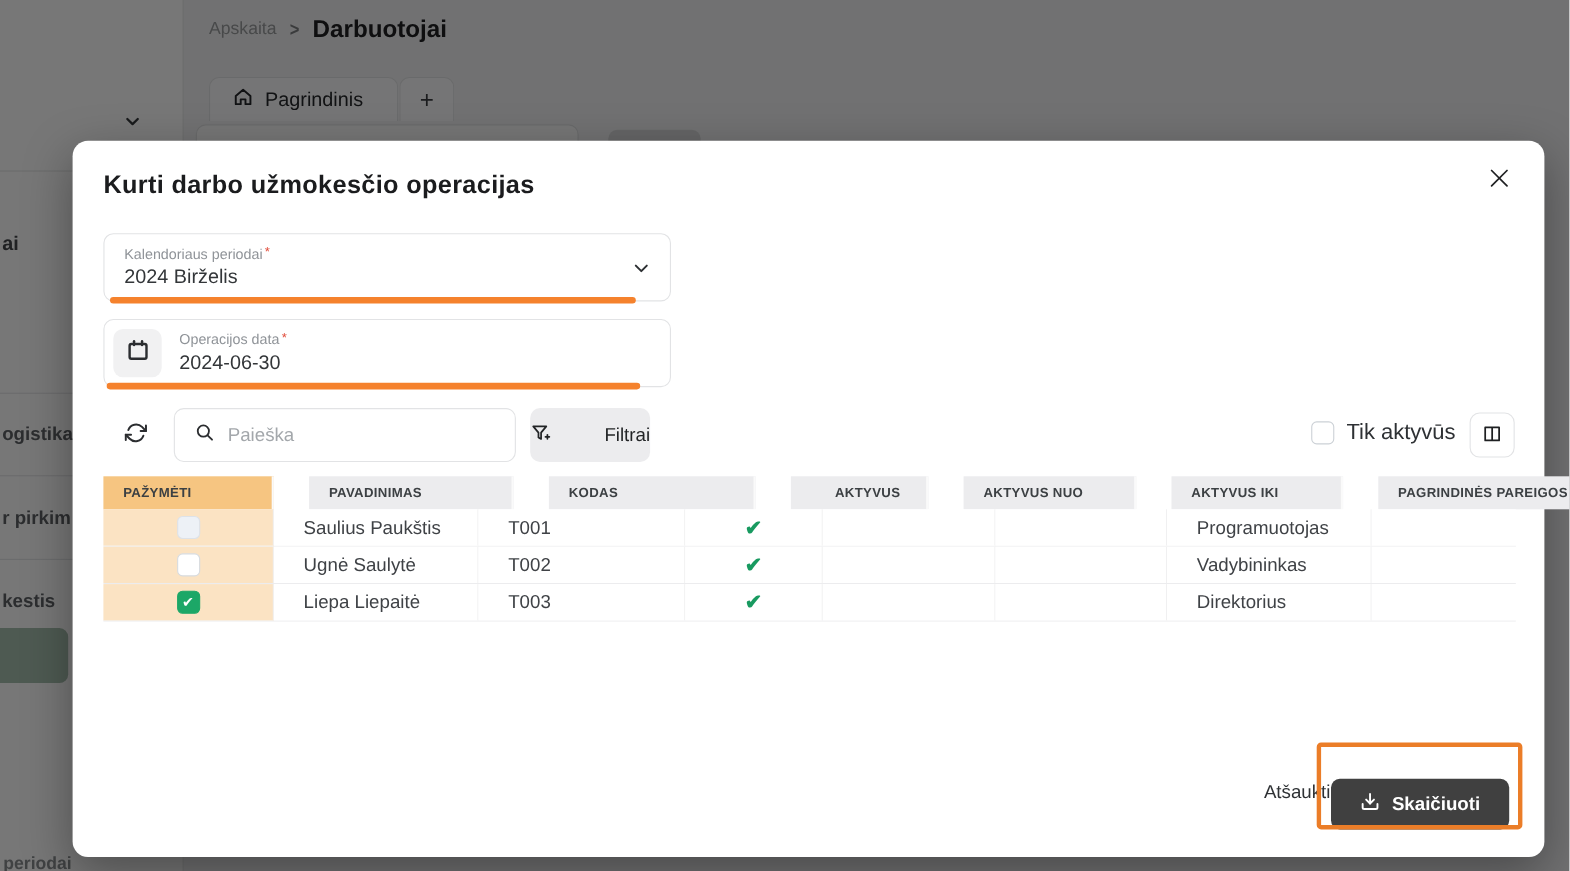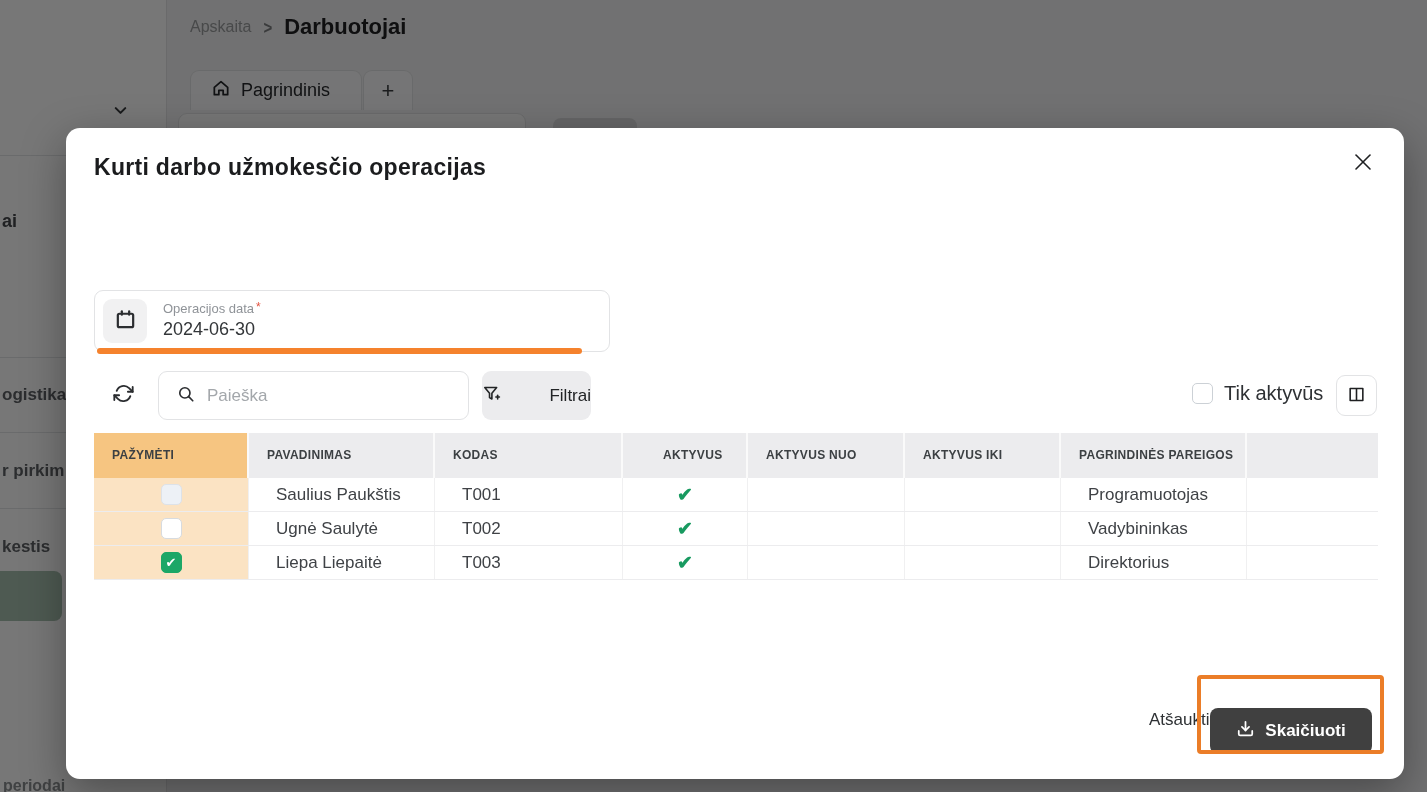--- a/index.html
+++ b/index.html
@@ -59,21 +59,21 @@
   .tb-search input::placeholder { color:#a3a7ab; }
   .tb-filter { position:absolute; left:416px; top:243px; width:109px; height:49px; background:#ececee; border:none; border-radius:9px; display:flex; align-items:center; justify-content:space-between; gap:9px; font-size:17px; color:#222426; cursor:pointer; font-family:"Liberation Sans",sans-serif; }
   .tb-activeonly { position:absolute; left:1126px; top:254px; display:flex; align-items:center; gap:11px; cursor:pointer; }
   .ao-box { width:21px; height:21px; border:1.5px solid #ccd1d6; border-radius:5px; background:#fff; }
   .ao-label { font-size:20px; color:#2e3134; }
   .tb-columns { position:absolute; left:1270px; top:247px; width:41px; height:41px; background:#fff; border:1px solid #e2e3e5; border-radius:9px; display:flex; align-items:center; justify-content:center; cursor:pointer; }
 
   
   .table { position:absolute; left:28px; top:305px; width:1284px; }
   .trow { display:grid; grid-template-columns:155px 186px 188px 125px 157px 156px 186px 131px; }
-  .thead { height:45px; }
+  .thead { height:30px;gap:32px; }
   .th { background:#ececee; display:flex; align-items:center; font-size:12px; font-weight:bold; color:#3c4043; letter-spacing:0.3px; padding:0 10px 0 18px; border-right:2px solid #fafafa; line-height:1.25; }
   .th:last-child { border-right:none; }
   .th.sel { background:#f6c581; }
   .th.ctr { padding-left:40px; }
   .tbody .trow { height:34px; border-bottom:1px solid #ececee; }
   .td { display:flex; align-items:center; font-size:17px; color:#3f4246; padding-left:27px; border-right:1px solid #f0f0f1; background:#fff; }
   .td:last-child { border-right:none; }
   .td.sel { background:#fbe3c3; justify-content:center; padding-left:0; }
   .td.ctr { justify-content:center; padding-left:0; }
   .cb { width:21px; height:21px; border:1.5px solid #d7dbdf; border-radius:5px; background:#fff; display:flex; align-items:center; justify-content:center; font-size:13px; color:#fff; cursor:pointer; }
@@ -139,20 +139,30 @@
     <div class="m-title">Kurti darbo užmokesčio operacijas</div>
     <button class="m-close">
       <span>
         <svg width="22" height="22" viewBox="0 0 22 22" fill="none" stroke="#1f2022" stroke-width="1.6" stroke-linecap="round">
             <line x1="4" y1="4" x2="18" y2="18"></line>
             <line x1="18" y1="4" x2="4" y2="18"></line>
           </svg>
       </span>
     </button>
 
+    <div class="field period">
+      <div class="f-label"><span>Kalendoriaus periodai</span><span class="f-req">*</span></div>
+      <div class="f-value">2024 Birželis</div>
+      <span class="f-chev">
+        <svg width="20" height="20" viewBox="0 0 24 24" fill="none" stroke="#2e3134" stroke-width="2.2" stroke-linecap="round" stroke-linejoin="round">
+            <polyline points="6 9 12 15 18 9"></polyline>
+          </svg>
+      </span>
+      <div class="f-bar"></div>
+    </div>
 
     <div class="field date">
       <div class="f-calbox">
         <span>
           <svg width="23" height="23" viewBox="0 0 24 24" fill="none" stroke="#2b2d30" stroke-width="2.3" stroke-linecap="round">
               <rect x="4" y="6" width="16" height="14" rx="1.6"></rect>
               <line x1="8.2" y1="3.4" x2="8.2" y2="7"></line>
               <line x1="15.8" y1="3.4" x2="15.8" y2="7"></line>
             </svg>
         </span>

